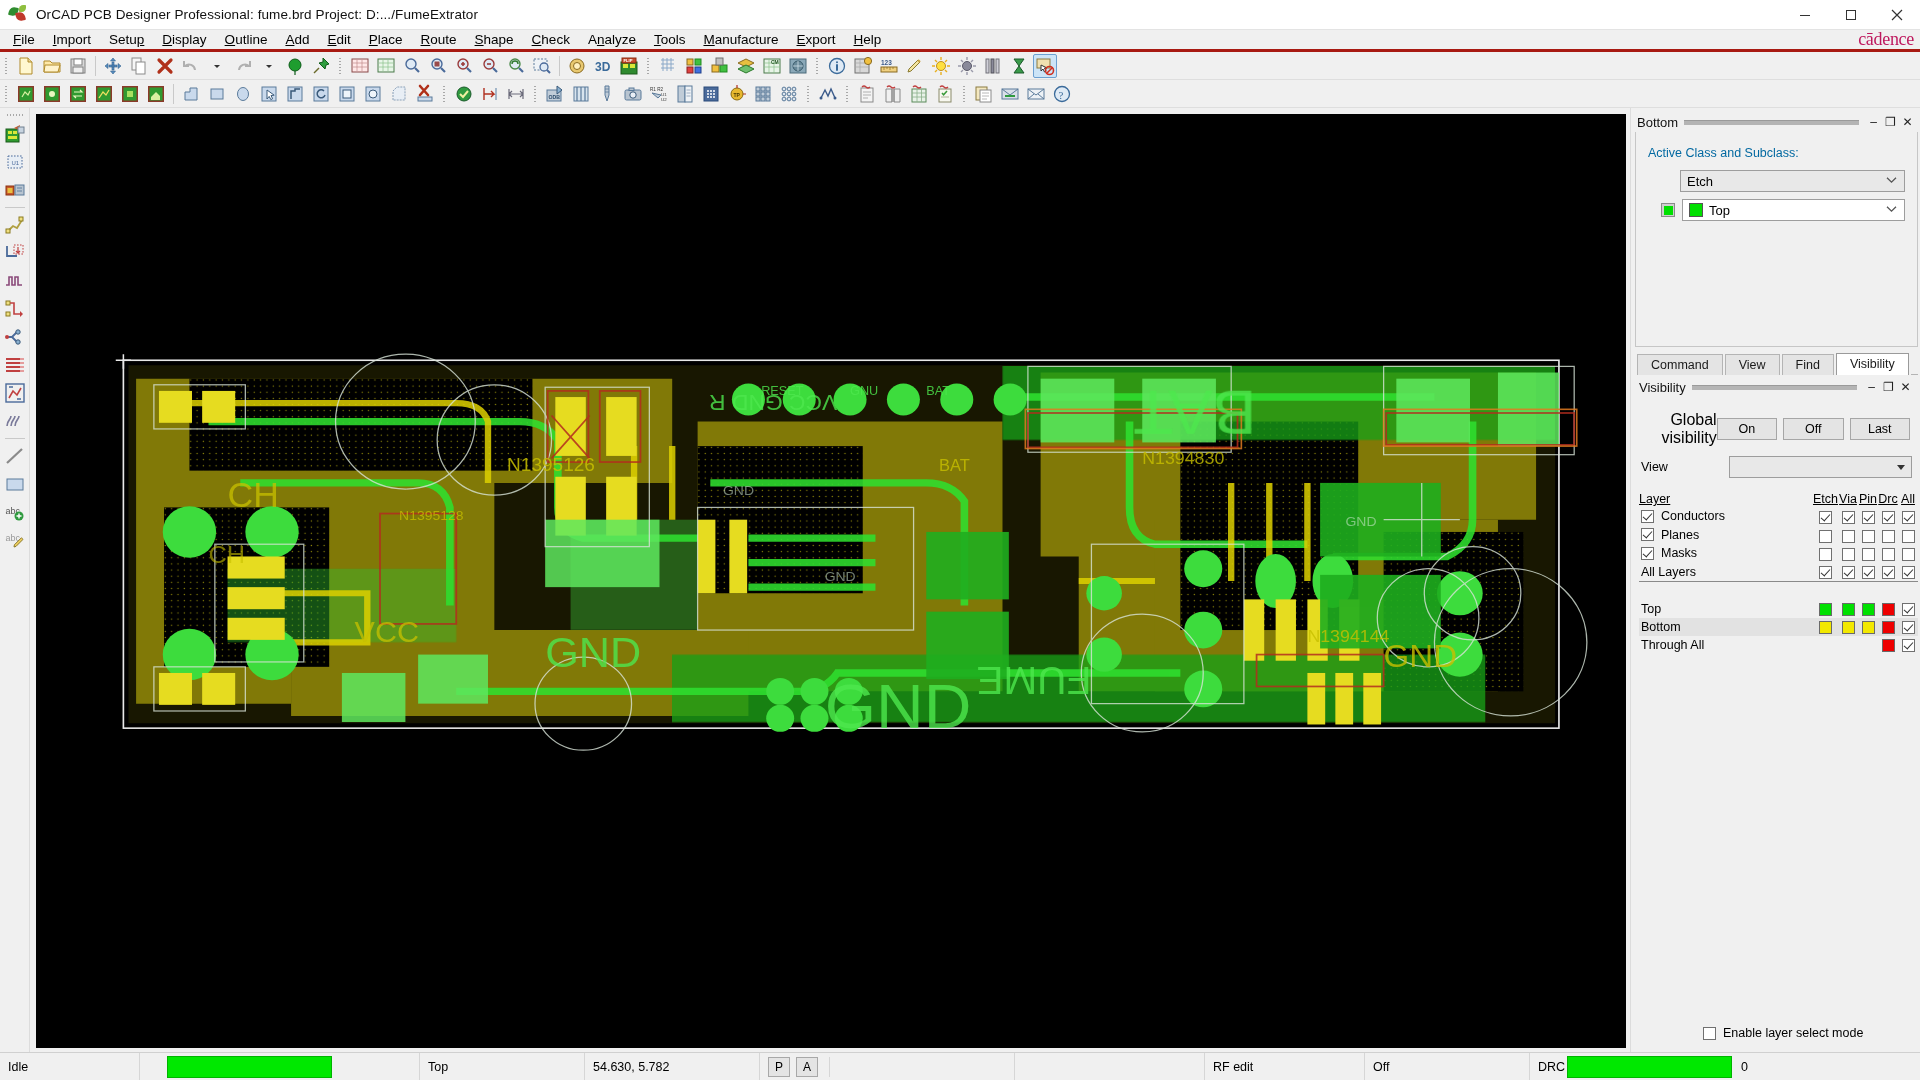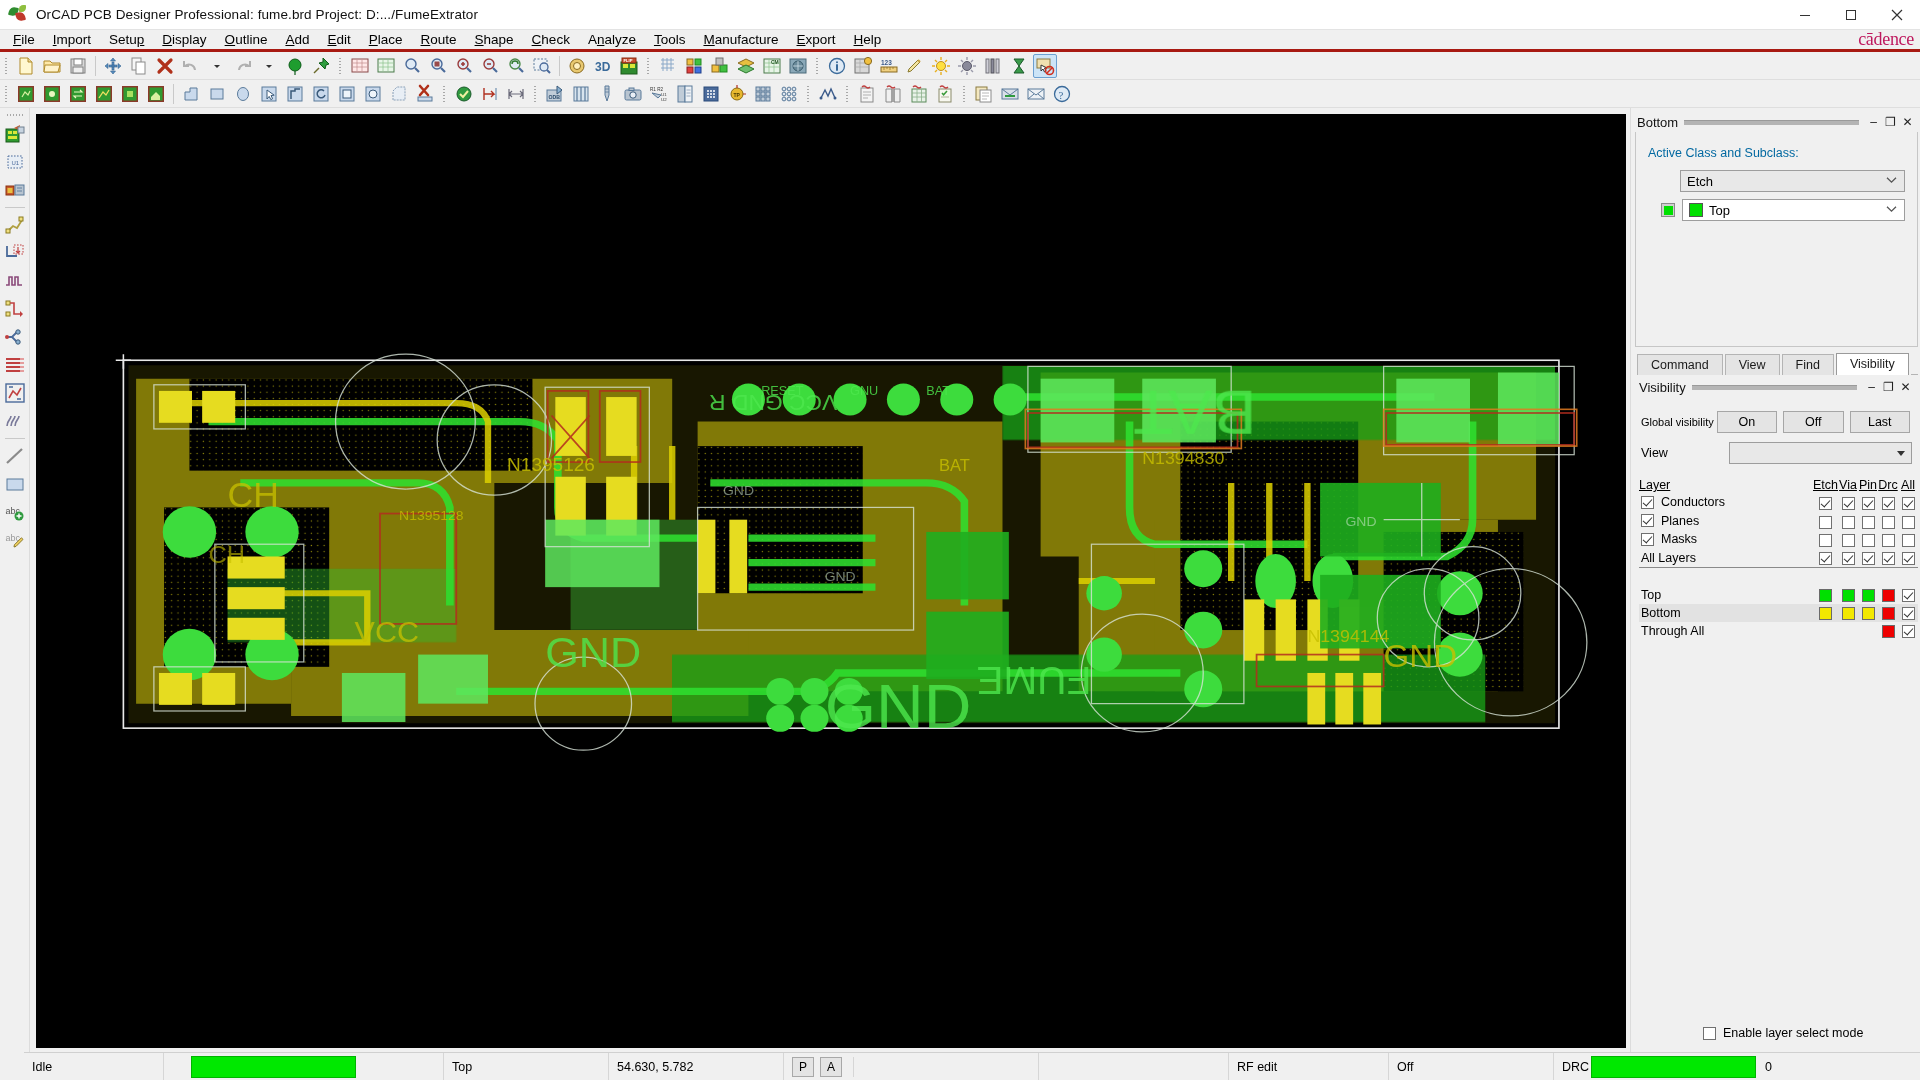--- a/index.html
+++ b/index.html
@@ -101,21 +101,21 @@
   .tab {
     padding:3px 13px 3px 13px; font-size:12.5px; border:1px solid #b4b4b4; border-bottom:none;
     background:#e4e4e4; margin-right:2px; color:#1a1a1a;
   }
   .tab.selected { background:#ffffff; border-color:#9a9a9a; padding-bottom:4px; }
   .tabs-fill { flex:1; border-bottom:1px solid #b4b4b4; }
 
   .vis-body { background:#f0f0f0; padding:0 2px; }
   .vis-header { display:flex; align-items:center; height:20px; margin-top:2px;}
   .global-row { display:flex; align-items:center; margin:14px 0 9px 4px; }
-  .global-lbl { font-size:11px; width:88px;}
+  .global-lbl { font-size:16px; width:88px;text-align:right;}
   .gbtn { width:70px; height:22px; border:1px solid #a6a6a6; background:#e4e4e4;
           display:flex; align-items:center; justify-content:center; font-size:12.5px; margin-right:6px;}
   .view-row { display:flex; align-items:center; margin:0 0 14px 4px; }
   .view-lbl { font-size:12.5px; width:88px;}
   .view-combo { flex:1; height:22px; border:1px solid #9d9d9d; background:#e8e8e8; position:relative; margin-right:4px;}
   .view-combo .tri { position:absolute; right:6px; top:8px; width:0;height:0;
       border-left:4px solid transparent;border-right:4px solid transparent;border-top:5px solid #333;}
 
   table.layers { width:100%; border-collapse:collapse; font-size:12.5px; margin-left:2px;}
   table.layers th { font-weight:normal; text-align:center; padding-bottom:2px; }
@@ -134,21 +134,21 @@
   .cbname { display:inline-flex; align-items:center; gap:7px;}
   .row-alt { background:#e2e2e2; }
   .sepline td { border-top:1px solid #8a8a8a; height:1px; padding:0;}
 
   .enable-row { margin-top:auto; display:flex; align-items:center; padding:0 0 12px 66px; }
   .enable-row .cb { margin-right:7px; }
   .enable-lbl { font-size:12.5px; }
 
   
   .statusbar { height:28px; display:flex; align-items:center; background:#f0f0f0;
-               border-top:1px solid #d0d0d0; font-size:12.5px;margin-left:24px;}
+               border-top:1px solid #d0d0d0; font-size:12.5px;}
   .sb-cell { height:28px; display:flex; align-items:center; padding:0 8px; border-right:1px solid #d6d6d6;}
   .sb-idle { width:140px; }
   .sb-prog { width:280px; padding:0; display:flex; align-items:center;}
   .sb-prog .bar { width:165px; height:22px; background:#00e800; border:1px solid #00b400; margin-left:27px;}
   .sb-layer { width:165px; }
   .sb-coord { width:175px; }
   .sb-pa { width:70px; display:flex; align-items:center; gap:6px; padding-left:8px; border-right:1px solid #d6d6d6;}
   .pabtn { width:22px; height:20px; border:1px solid #a8a8a8; background:#e4e4e4;
            display:flex; align-items:center; justify-content:center; font-size:12px;}
   .sb-blank1 { width:185px; }

